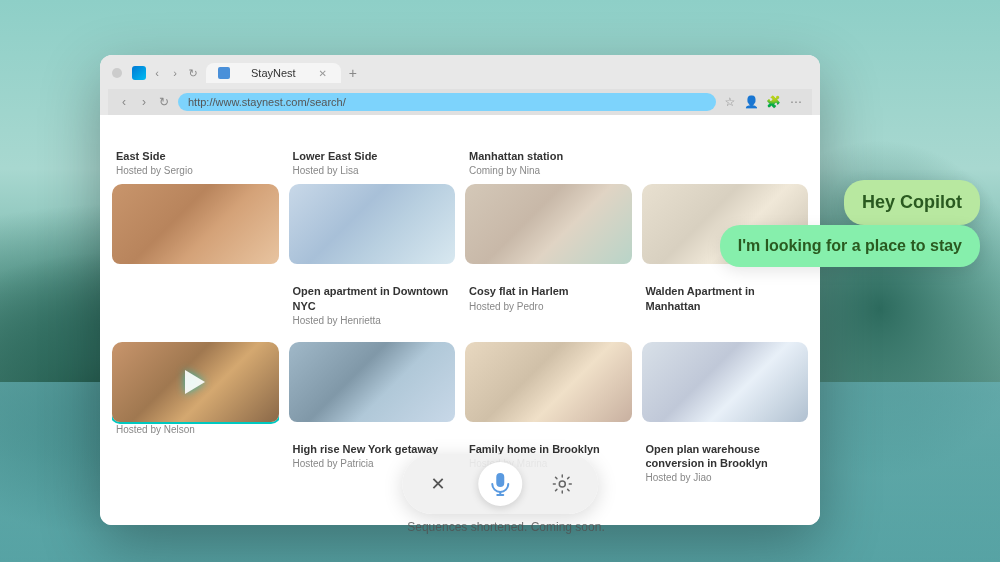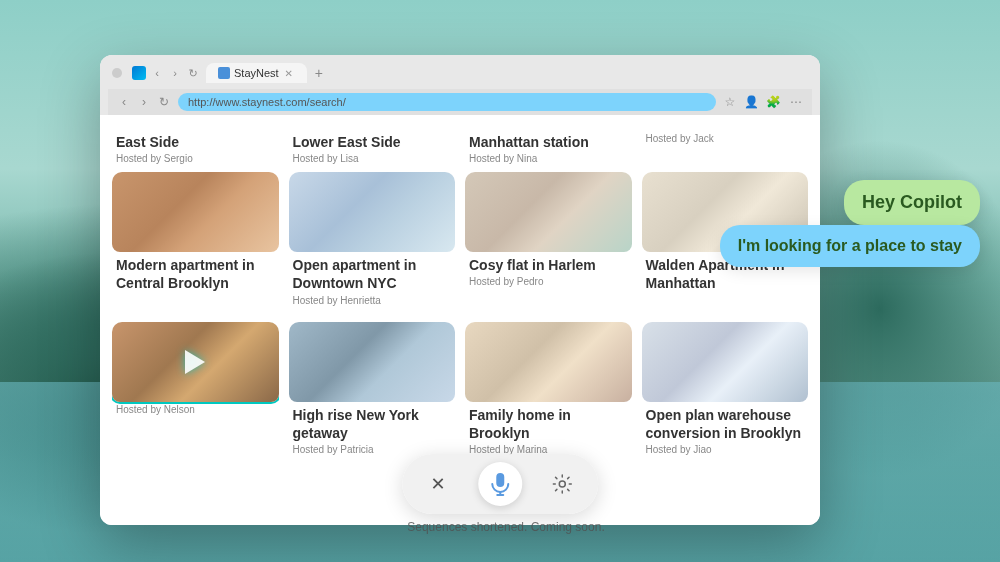--- a/index.html
+++ b/index.html
@@ -88,21 +88,21 @@
       gap: 0;
     }
     .browser-tab {
       background: #f0f0f0;
       border-radius: 8px 8px 0 0;
       padding: 4px 12px;
       font-size: 11px;
       color: #555;
       display: flex;
       align-items: center;
-      gap: 4px;
+      gap: 21px;
       min-width: 80px;
     }
     .browser-tab.active {
       background: #f5f5f5;
       color: #333;
     }
     .tab-favicon {
       width: 12px; height: 12px;
       background: #4a90d9;
       border-radius: 2px;
@@ -172,25 +172,25 @@
     }
 
     .property-card {
       background: white;
       border-radius: 10px;
       overflow: hidden;
       cursor: pointer;
     }
 
     .property-name {
-      font-size: 14px;
+      font-size: 11px;
       font-weight: 600;
       color: #333;
       line-height: 1.3;
-      margin-top: 4px;
+      margin-top: 20px;
       padding: 0 4px;
     }
     .property-host {
       font-size: 10px;
       color: #888;
       margin-top: 2px;
       padding: 0 4px 6px;
     }
 
     
@@ -263,21 +263,21 @@
       font-weight: 600;
       max-width: 220px;
       text-align: center;
       box-shadow: 0 4px 16px rgba(0,0,0,0.1);
     }
     .bubble-user {
       background: #b8e8a0;
       color: #2a5a20;
     }
     .bubble-response {
-      background: #7dd3fc;
+      background: #86efac;
       color: #2a5a20;
       font-size: 16px;
       max-width: 280px;
     }
 
     
     .bottom-toolbar {
       position: absolute;
       bottom: 28px;
       left: 50%;
@@ -388,32 +388,27 @@
       <div class="top-name-item">
         <div class="property-name">East Side</div>
         <div class="property-host">Hosted by Sergio</div>
       </div>
       <div class="top-name-item">
         <div class="property-name">Lower East Side</div>
         <div class="property-host">Hosted by Lisa</div>
       </div>
       <div class="top-name-item">
         <div class="property-name">Manhattan station</div>
-        <div class="property-host">Hosted by Nina</div>
-      </div>
-      <div class="top-name-item">
-        <div class="property-name"></div>
-        <div class="property-host">Hosted by Jack</div>
+        <div class="property-host">Coming by Nina</div>
       </div>
     </div>
 
     <div class="property-grid">
       <div class="property-card">
         <div class="property-img img-1"></div>
-        <div class="property-name">Modern apartment in Central Brooklyn</div>
       </div>
       <div class="property-card">
         <div class="property-img img-2"></div>
         <div class="property-name">Open apartment in Downtown NYC</div>
         <div class="property-host">Hosted by Henrietta</div>
       </div>
       <div class="property-card">
         <div class="property-img img-3"></div>
         <div class="property-name">Cosy flat in Harlem</div>
         <div class="property-host">Hosted by Pedro</div>

